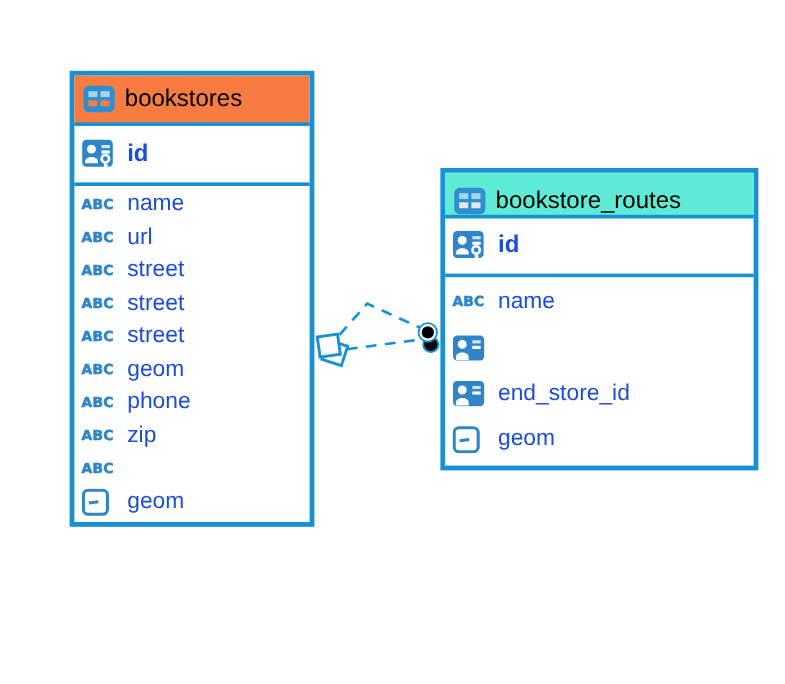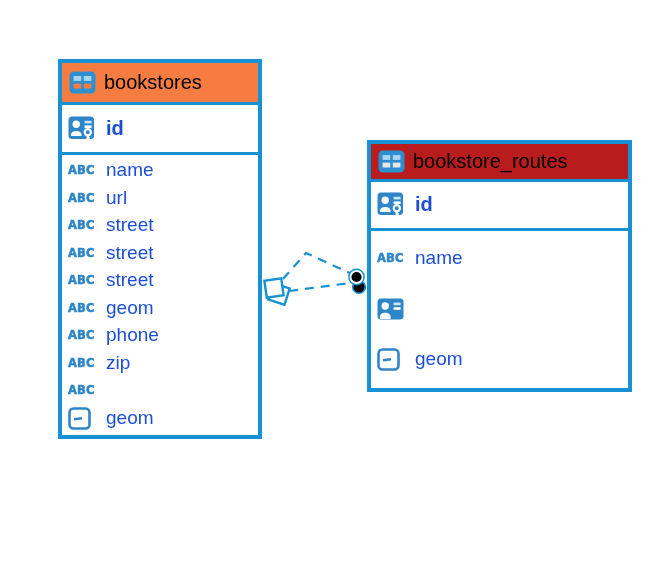--- a/index.html
+++ b/index.html
@@ -182,21 +182,21 @@
       <rect x="1.5" y="1.5" width="20" height="20" rx="4" fill="#fff" stroke="#2e86c8" stroke-width="2.6"></rect>
       <line x1="6" y1="12.2" x2="14" y2="11.2" stroke="#2e86c8" stroke-width="2.5"></line>
     </svg>
         </span>
         <span class="col-label">geom</span>
       </div>
     </div>
 </div>
 
 <div class="erd-table t-bookstore-routes">
-  <div class="erd-header" style="background: #b91c1c; --hdr-bg: #e7e7e7;">
+  <div class="erd-header" style="background: #5eead4; align-items: flex-end; --hdr-bg: #e7e7e7;">
     <span class="hdr-icon">
       <svg width="27" height="23" viewBox="0 0 27 23">
         <rect x="0.5" y="0.5" width="26" height="22" rx="4.5" fill="#2e8fd0"></rect>
         <rect x="4.6" y="5" width="7.6" height="4.9" style="fill:#a8d4ef"></rect>
         <rect x="14.8" y="5" width="7.6" height="4.9" style="fill:#a8d4ef"></rect>
         <rect x="4.6" y="12.6" width="7.6" height="4.9" style="fill:var(--hdr-bg,#fff)"></rect>
         <rect x="14.8" y="12.6" width="7.6" height="4.9" style="fill:var(--hdr-bg,#fff)"></rect>
       </svg>
     </span>
     <span class="erd-title">bookstore_routes</span>
@@ -232,20 +232,32 @@
       <rect x="0.5" y="0.5" width="26" height="21" rx="3.5" fill="#2e86c8"></rect>
       <circle cx="8.2" cy="8" r="3.7" fill="#fff"></circle>
       <path d="M2.9 21 L2.9 18.6 C2.9 13.4 13.6 13.4 13.6 18.6 L13.6 21 Z" fill="#fff"></path>
       <rect x="16.6" y="4.6" width="7" height="2.6" fill="#cfe6f5"></rect>
       <rect x="16.6" y="9.2" width="7" height="2.6" fill="#fff"></rect>
     </svg>
         </span>
       </div>
       <div class="erd-row">
         <span class="icon-cell">
+          <svg width="27" height="22" viewBox="0 0 27 22">
+      <rect x="0.5" y="0.5" width="26" height="21" rx="3.5" fill="#2e86c8"></rect>
+      <circle cx="8.2" cy="8" r="3.7" fill="#fff"></circle>
+      <path d="M2.9 21 L2.9 18.6 C2.9 13.4 13.6 13.4 13.6 18.6 L13.6 21 Z" fill="#fff"></path>
+      <rect x="16.6" y="4.6" width="7" height="2.6" fill="#cfe6f5"></rect>
+      <rect x="16.6" y="9.2" width="7" height="2.6" fill="#fff"></rect>
+    </svg>
+        </span>
+        <span class="col-label">end_store_id</span>
+      </div>
+      <div class="erd-row">
+        <span class="icon-cell">
           <svg width="23" height="23" viewBox="0 0 23 23">
       <rect x="1.5" y="1.5" width="20" height="20" rx="4" fill="#fff" stroke="#2e86c8" stroke-width="2.6"></rect>
       <line x1="6" y1="12.2" x2="14" y2="11.2" stroke="#2e86c8" stroke-width="2.5"></line>
     </svg>
         </span>
         <span class="col-label">geom</span>
       </div>
     </div>
 </div>
 

